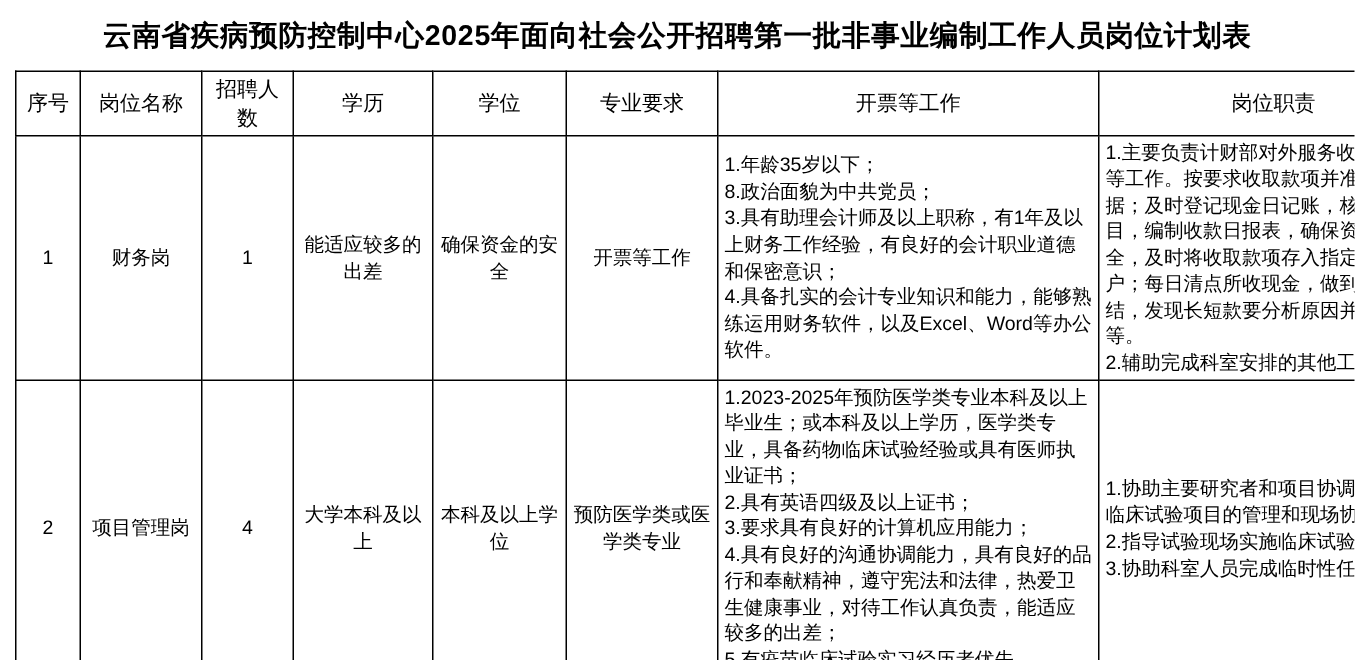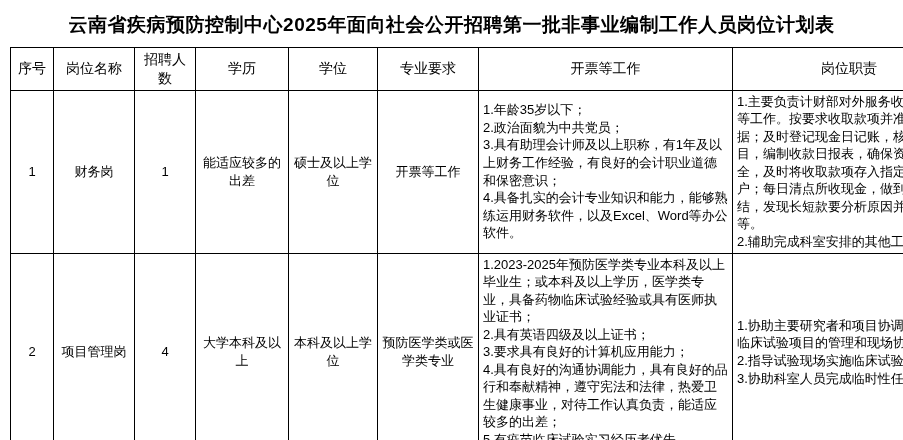--- a/index.html
+++ b/index.html
@@ -96,24 +96,24 @@
         <th class="col-req">开票等工作</th>
         <th class="col-duty">岗位职责</th>
       </tr>
     </thead>
     <tbody>
       <tr>
         <td class="center">1</td>
         <td class="center">财务岗</td>
         <td class="center">1</td>
         <td class="center cell-sm">能适应较多的出差</td>
-        <td class="center cell-sm">硕士及以上学位</td>
+        <td class="center cell-sm">确保资金的安全</td>
         <td class="center cell-sm">开票等工作</td>
         <td class="body-text multiline">1.年龄35岁以下；
-2.政治面貌为中共党员；
+8.政治面貌为中共党员；
 3.具有助理会计师及以上职称，有1年及以上财务工作经验，有良好的会计职业道德和保密意识；
 4.具备扎实的会计专业知识和能力，能够熟练运用财务软件，以及Excel、Word等办公软件。</td>
         <td class="duty-text multiline">1.主要负责计财部对外服务收费、开票等工作。按要求收取款项并准确填开票据；及时登记现金日记账，核对各种账目，编制收款日报表，确保资金的安全，及时将收取款项存入指定银行账户；每日清点所收现金，做到日清月结，发现长短款要分析原因并及实上报等。
 2.辅助完成科室安排的其他工作。</td>
       </tr>
       <tr>
         <td class="center">2</td>
         <td class="center">项目管理岗</td>
         <td class="center">4</td>
         <td class="center cell-sm">大学本科及以上</td>

